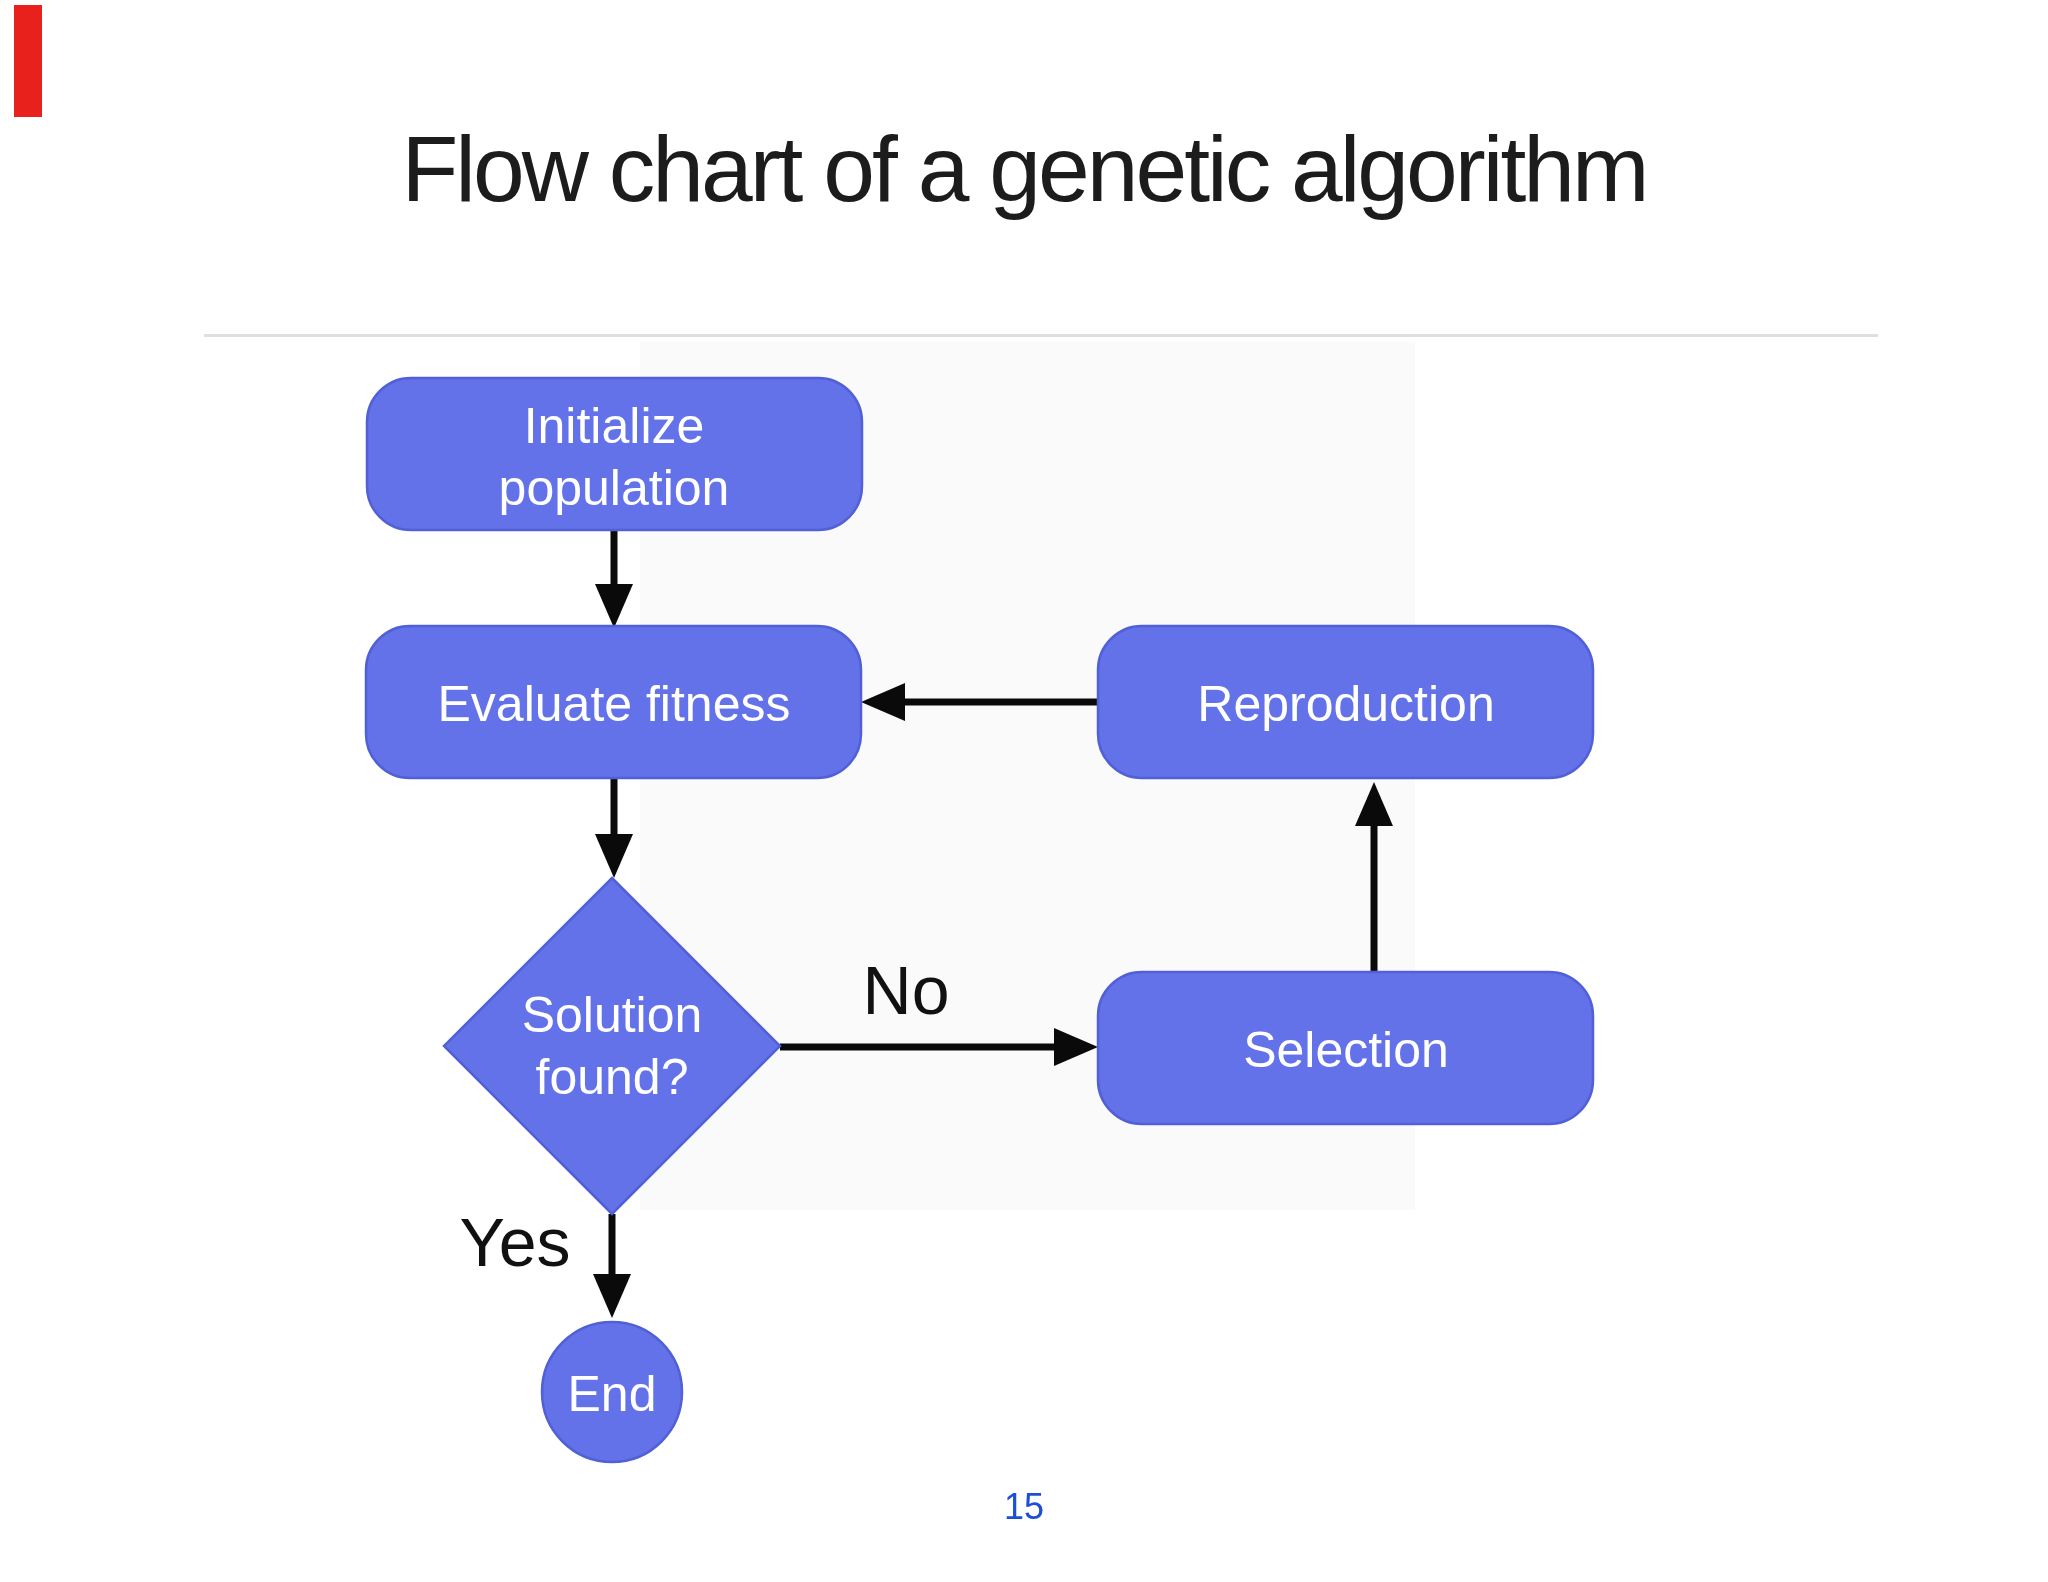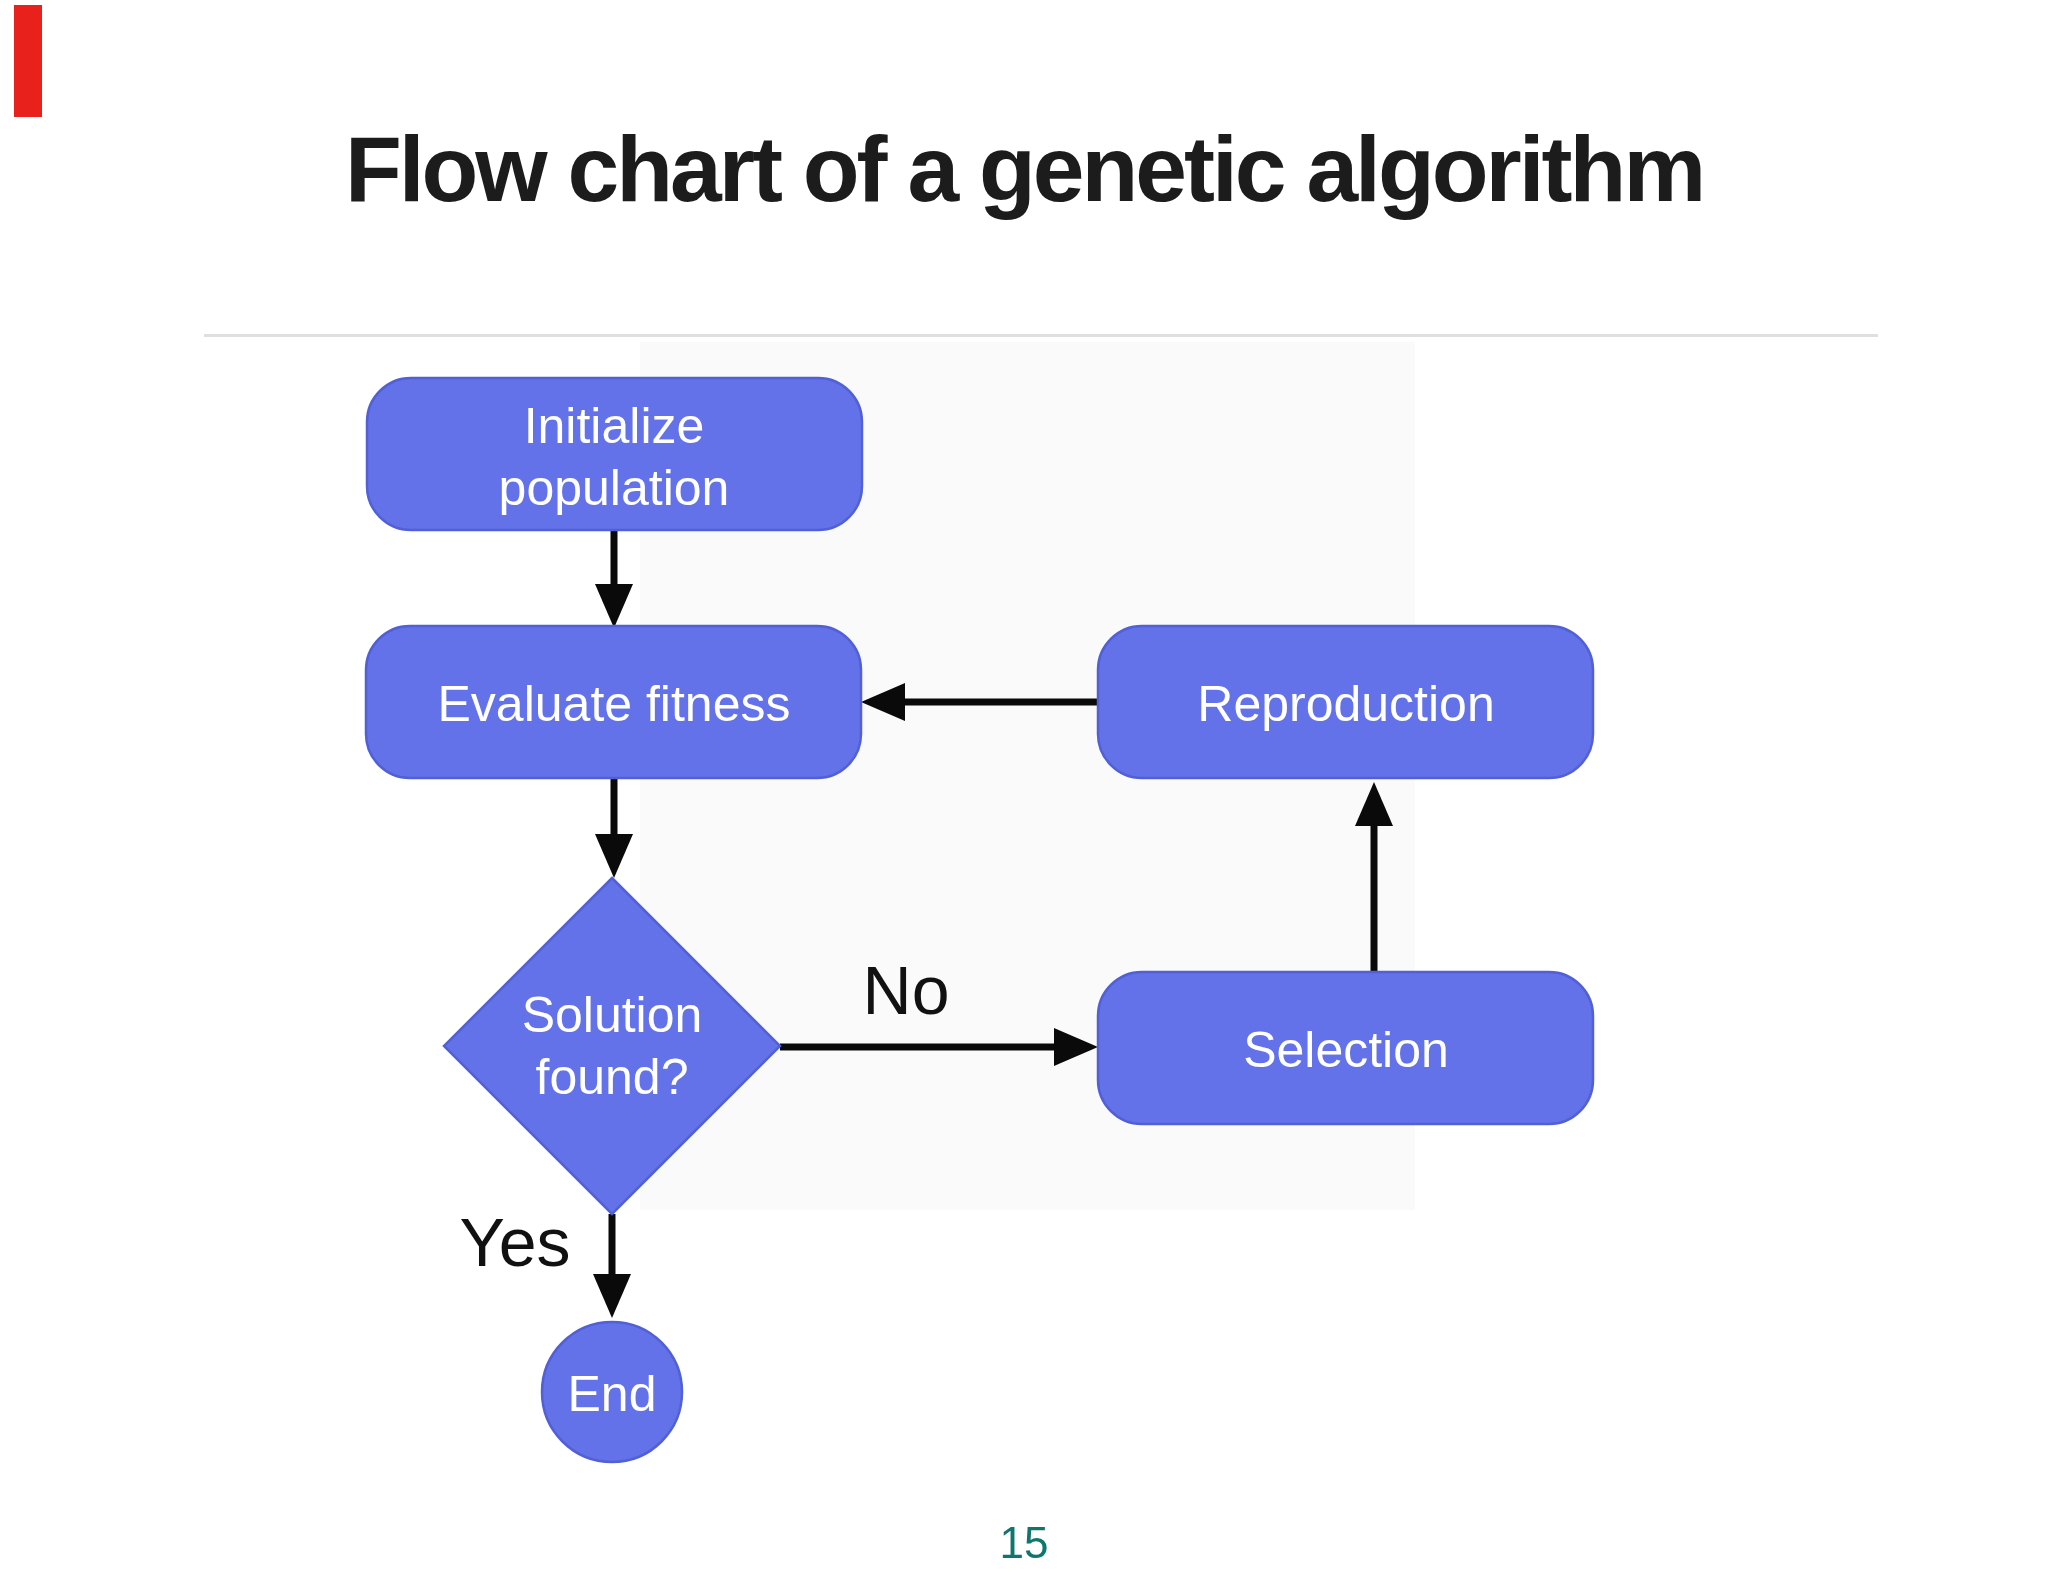--- a/index.html
+++ b/index.html
@@ -7,37 +7,37 @@
     position:relative; width:2048px; height:1582px;
     background:#ffffff; overflow:hidden;
     font-family:"Liberation Sans","DejaVu Sans",sans-serif;
   }
   .red-marker {
     position:absolute; left:14px; top:5px; width:28px; height:112px;
     background:#e8211c;
   }
   .slide-title {
     position:absolute; left:0; top:118px; width:100%;
-    text-align:center; font-size:93px; font-weight:700;
+    text-align:center; font-size:93px; font-weight:400;
     letter-spacing:-3px; color:#1c1c1c; line-height:1.1;
     white-space:nowrap;
   }
   .title-divider {
     position:absolute; left:204px; top:334px; width:1674px; height:0;
     border-top:3px solid #dfdfdf;
   }
   .flowchart-canvas { position:absolute; left:0; top:0; }
   svg text {
     font-family:"Liberation Sans","DejaVu Sans",sans-serif;
   }
   .node-label { font-size:50px; }
   .edge-label { font-size:68px; fill:#111111; }
   .page-number {
     position:absolute; left:0; top:1486px; width:100%;
-    text-align:center; font-size:44px; color:#0f766e;margin-top:32px;
+    text-align:center; font-size:36px; color:#1d4ed8;
   }
 </style>
 </head>
 <body>
 
 <div class="slide">
 
   <div class="red-marker"></div>
 
   <div class="slide-title">Flow chart of a genetic algorithm</div>

